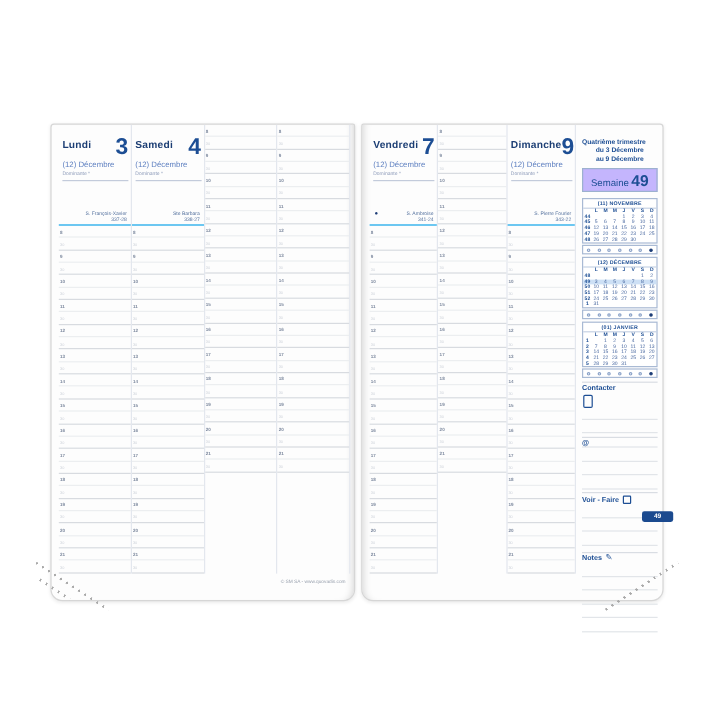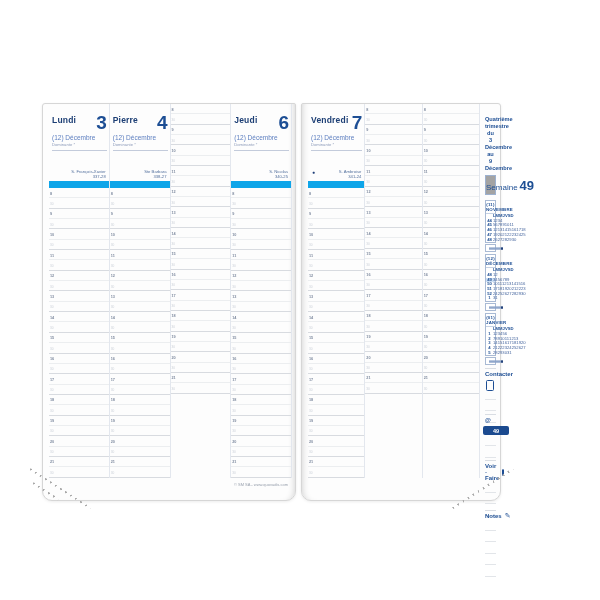--- a/index.html
+++ b/index.html
@@ -2,28 +2,28 @@
 <html><head>
 <meta charset="utf-8">
 <style>
   html,body{margin:0;padding:0}
   body{width:600px;height:600px;position:relative;background:#ffffff;
        font-family:"Liberation Sans",sans-serif;overflow:hidden}
   .page{position:absolute;top:103px;height:398px;background:#fdfdfd;
         border:1px solid #d6d6d6;box-sizing:border-box}
   .page-left{left:42px;width:254px;border-radius:3px 2px 10px 10px;
         box-shadow:inset -6px 0 7px -6px rgba(0,0,0,.20),0 1px 3px rgba(0,0,0,.08)}
-  .page-right{left:301px;width:200px;border-radius:2px 3px 10px 10px;
+  .page-right{left:301px;width:252px;border-radius:2px 3px 10px 10px;
         box-shadow:inset 6px 0 7px -6px rgba(0,0,0,.20),0 1px 3px rgba(0,0,0,.08)}
   .days-wrap{display:flex;box-sizing:border-box;height:374px;padding:0 3px 0 6px}
   .rp-flex{display:flex;height:100%}
   #right-days{flex:0 0 178px;padding:0 0 0 6px}
   .day-col{flex:1 1 0;min-width:0;border-right:1px solid #e3e7ee;display:flex;flex-direction:column}
   .day-head{height:84px;box-sizing:border-box;padding:11px 2px 0 3px;
-        border-bottom:7px solid #0ea5e9;display:flex;flex-direction:column}
+        border-bottom:1px solid #0ea5e9;display:flex;flex-direction:column}
   .dh-top{display:flex;justify-content:space-between;align-items:flex-start;height:19px}
   .day-name{font-size:8.5px;font-weight:bold;color:#1c3e74;letter-spacing:.2px}
   .day-num{font-size:19px;font-weight:bold;color:#1d4e94;line-height:16px}
   .day-month{font-size:6.5px;color:#5d7fc0}
   .day-dom{font-size:4.2px;color:#8e9cba;border-bottom:1px solid #c3cbdb;height:8px;margin-top:1px}
   .day-saint{flex:1;position:relative;display:flex;flex-direction:column;align-items:flex-end;
         justify-content:flex-end;padding:0 1px 2px 0;font-size:4.2px;line-height:5px;
         color:#54719e;text-align:right}
   .moon{position:absolute;left:1px;bottom:6px;font-size:5px;color:#1d3d77;line-height:5px}
   .day-body{display:flex;flex-direction:column}
@@ -31,21 +31,21 @@
   .row.hour{border-bottom:1px solid #eceef0}
   .row.half{border-bottom:1px solid #d8dbe0}
   .row span{position:absolute;left:1px;bottom:1px;font-size:3.8px;line-height:3.8px}
   .row.hour span{color:#7f8ba0;font-weight:bold}
   .row.half span{color:#ccd1d9;font-size:3.2px}
   .sidebar{flex:1;box-sizing:border-box;padding:12px 4px 4px 5px;display:flex;
         flex-direction:column;min-width:0}
   .quarter div{color:#1d4e94;font-size:5.6px;line-height:7px;font-weight:bold}
   .q2,.q3{text-align:center;color:#2e5aa8}
   .semaine{border:1px solid #9db1cf;margin-top:3px;display:flex;align-items:baseline;
-        justify-content:flex-start;gap:2px;padding:2px 0 1px;background:#a3a3a3}
+        justify-content:center;gap:2px;padding:2px 0 1px;background:#c4b5fd}
   .semaine .wl{font-size:8px;color:#1d4e94}
   .semaine .wn{font-size:13px;font-weight:bold;color:#1d4e94}
   #mini-cals{margin-top:3px}
   .cal{border:1px solid #a9bad4;margin-top:2px;background:#fff}
   .cal-title{font-size:4.4px;font-weight:bold;color:#1d4e94;text-align:center;padding:1px 0;
         border-bottom:1px solid #c6d2e4;letter-spacing:.2px}
   .cal-row{display:grid;grid-template-columns:7px repeat(7,1fr);font-size:4.2px;
         line-height:4.7px;text-align:center;color:#45659e}
   .cal-row.letters{color:#1d4e94;font-weight:bold}
   .cal-row .wk{color:#1d4e94;font-weight:bold}
@@ -176,21 +176,21 @@
             <span>21</span>
           </div>
           <div class="row half">
             <span>30</span>
           </div>
         </div>
       </div>
       <div class="day-col">
         <div class="day-head">
           <div class="dh-top">
-            <span class="day-name">Pierre</span>
+            <span class="day-name">Samedi</span>
             <span class="day-num">4</span>
           </div>
           <div class="day-month">(12) Décembre</div>
           <div class="day-dom"><span>Dominante *</span></div>
           <div class="day-saint">
             <div class="saint-name">Ste Barbara</div>
             <div class="saint-num">338-27</div>
           </div>
         </div>
         <div class="day-body">
@@ -362,32 +362,20 @@
           </div>
           <div class="row hour">
             <span>21</span>
           </div>
           <div class="row half">
             <span>30</span>
           </div>
         </div>
       </div>
       <div class="day-col">
-        <div class="day-head">
-          <div class="dh-top">
-            <span class="day-name">Jeudi</span>
-            <span class="day-num">6</span>
-          </div>
-          <div class="day-month">(12) Décembre</div>
-          <div class="day-dom"><span>Dominante *</span></div>
-          <div class="day-saint">
-            <div class="saint-name">S. Nicolas</div>
-            <div class="saint-num">340-25</div>
-          </div>
-        </div>
         <div class="day-body">
           <div class="row hour">
             <span>8</span>
           </div>
           <div class="row half">
             <span>30</span>
           </div>
           <div class="row hour">
             <span>9</span>
           </div>
@@ -660,20 +648,32 @@
             </div>
             <div class="row hour">
               <span>21</span>
             </div>
             <div class="row half">
               <span>30</span>
             </div>
           </div>
         </div>
         <div class="day-col">
+          <div class="day-head">
+            <div class="dh-top">
+              <span class="day-name">Dimanche</span>
+              <span class="day-num">9</span>
+            </div>
+            <div class="day-month">(12) Décembre</div>
+            <div class="day-dom"><span>Dominante *</span></div>
+            <div class="day-saint">
+              <div class="saint-name">S. Pierre Fourier</div>
+              <div class="saint-num">343-22</div>
+            </div>
+          </div>
           <div class="day-body">
             <div class="row hour">
               <span>8</span>
             </div>
             <div class="row half">
               <span>30</span>
             </div>
             <div class="row hour">
               <span>9</span>
             </div>

